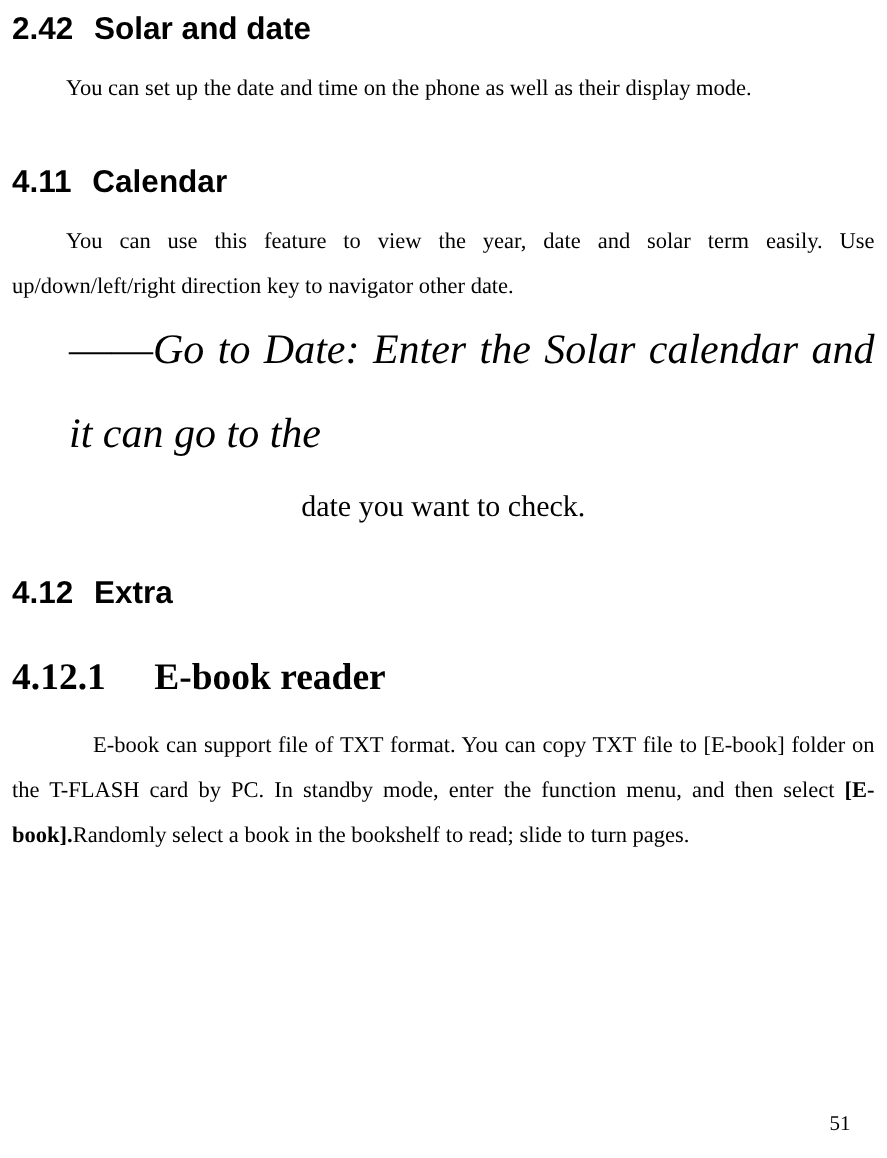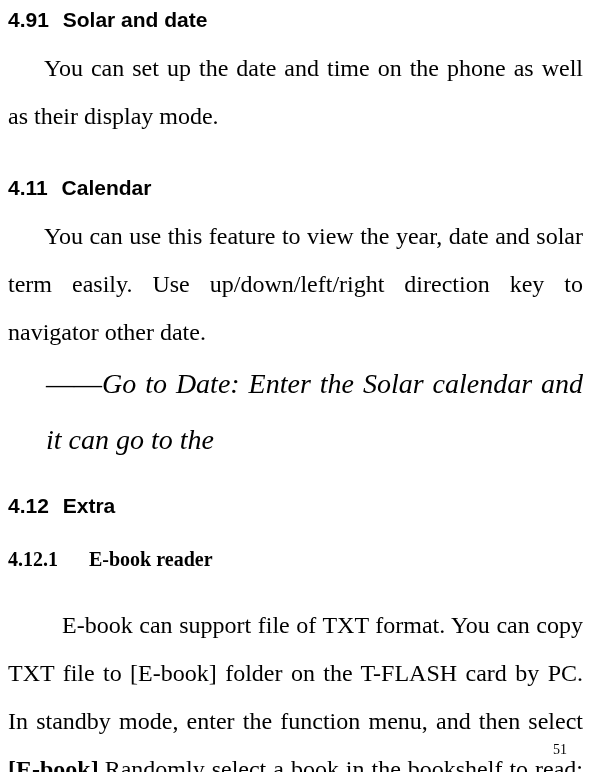--- a/index.html
+++ b/index.html
@@ -18,26 +18,26 @@
     }
     .section-heading {
       font-family: Arial, Helvetica, sans-serif;
       font-weight: bold;
       font-size: 21px;
       margin-bottom: 12px;
     }
     .section-heading-ebook {
       font-family: "Times New Roman", Times, serif;
       font-weight: bold;
-      font-size: 20px;
+      font-size: 25px;
       margin-top: 30px;
-      margin-bottom: 30px;
+      margin-bottom: 16px;
     }
     .body-text {
-      font-size: 24px;
+      font-size: 15px;
       line-height: 2.0;
       text-align: justify;
     }
     .indent {
       text-indent: 36px;
     }
     .bullet-line {
       font-size: 28px;
       line-height: 2.0;
       text-align: justify;
@@ -76,33 +76,34 @@
     .heading-title-wide {
       display: inline;
       margin-left: 26px;
     }
   </style>
 </head>
 <body>
 
 <div class="section-410">
   <div class="section-heading">
-    <span class="heading-num">4.91</span>
+    <span class="heading-num">2.42</span>
     <span class="heading-title">Solar and date</span>
   </div>
   <p class="body-text indent">You can set up the date and time on the phone as well as their display mode.</p>
 </div>
 
 <div class="section-411">
   <div class="section-heading">
     <span class="heading-num">4.11</span>
     <span class="heading-title">Calendar</span>
   </div>
   <p class="body-text indent">You can use this feature to view the year, date and solar term easily. Use up/down/left/right direction key to navigator other date.</p>
   <p class="bullet-line">――Go to Date: Enter the Solar calendar and it can go to the</p>
+  <p class="bullet-continuation">date you want to check.</p>
 </div>
 
 <div class="section-412">
   <div class="section-heading">
     <span class="heading-num">4.12</span>
     <span class="heading-title">Extra</span>
   </div>
 </div>
 
 <div>

